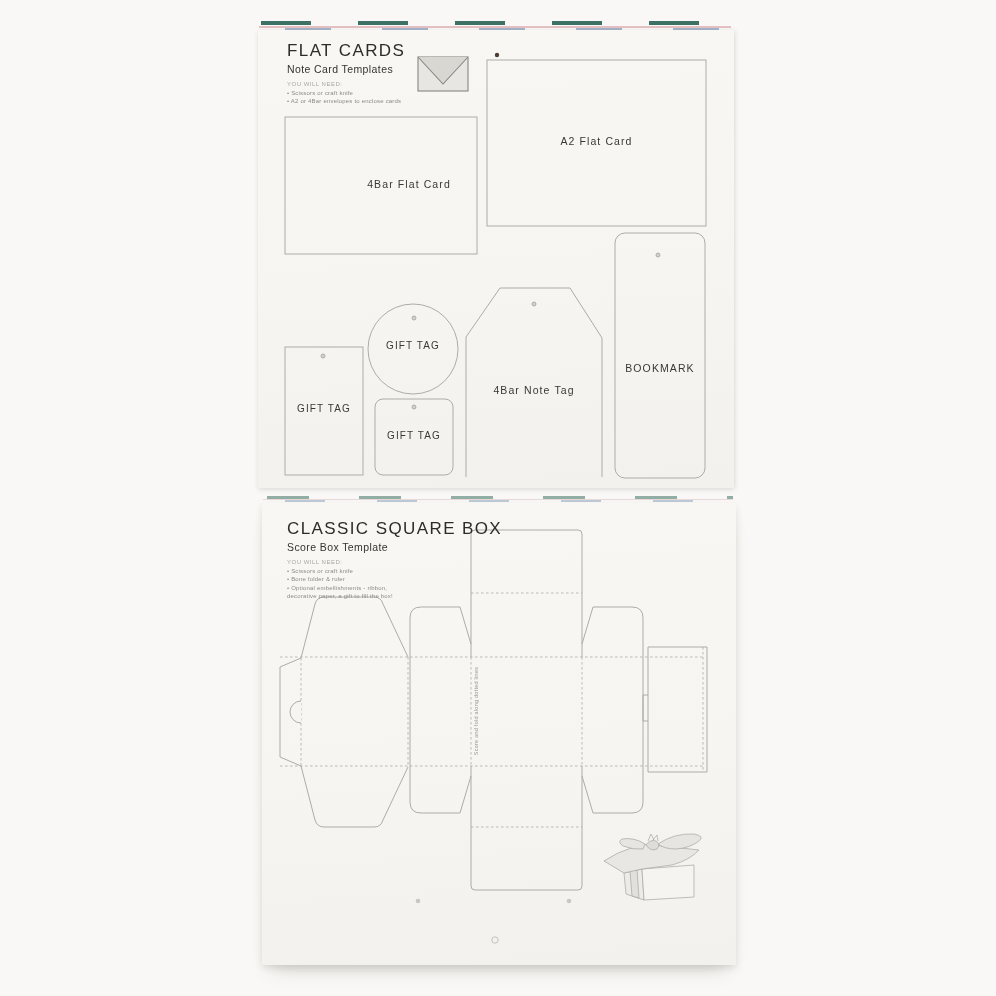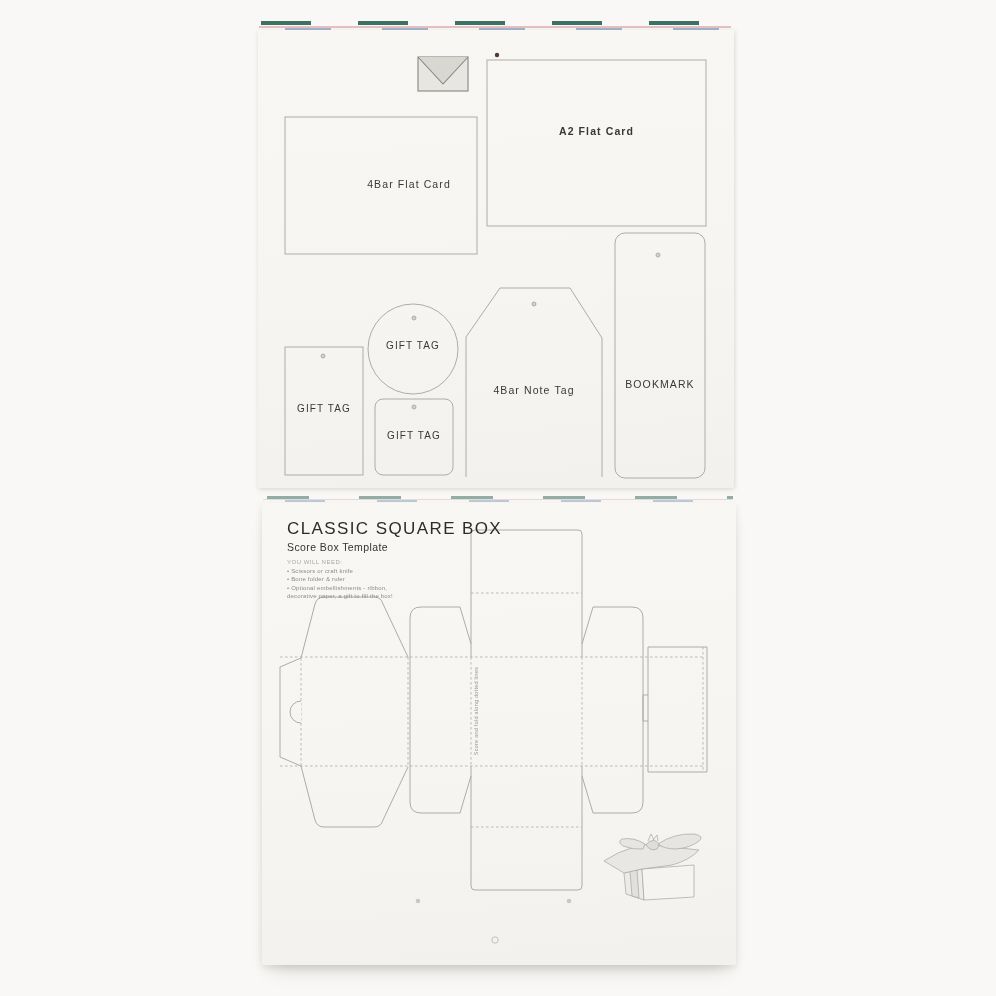--- a/index.html
+++ b/index.html
@@ -112,29 +112,38 @@
         <g fill="#d3d1cd" stroke="#a3a19d" stroke-width="0.8">
           <circle cx="65" cy="326" r="2"></circle>
           <circle cx="156" cy="288" r="2"></circle>
           <circle cx="156" cy="377" r="2"></circle>
           <circle cx="276" cy="274" r="2"></circle>
           <circle cx="400" cy="225" r="2"></circle>
         </g>
       </g>
     </svg>
 
+    <div class="hdr" style="left:29px;top:12px;">
+      <div class="title">FLAT CARDS</div>
+      <div class="subtitle">Note Card Templates</div>
+      <div class="ywn">YOU WILL NEED:</div>
+      <ul>
+        <li>Scissors or craft knife</li>
+        <li>A2 or 4Bar envelopes to enclose cards</li>
+      </ul>
+    </div>
 
 
     <div class="tpl-label" style="left:27px;top:148px;width:192px;padding-left:28px;">4Bar Flat Card</div>
-    <div class="tpl-label" style="left:229px;top:95px;width:219px;font-weight:bold;">A2 Flat Card</div>
+    <div class="tpl-label" style="left:229px;top:105px;width:219px;">A2 Flat Card</div>
     <div class="tpl-label small" style="left:27px;top:373px;width:78px;">GIFT TAG</div>
     <div class="tpl-label small" style="left:110px;top:310px;width:90px;">GIFT TAG</div>
     <div class="tpl-label small" style="left:117px;top:400px;width:78px;">GIFT TAG</div>
     <div class="tpl-label" style="left:206px;top:354px;width:140px;">4Bar Note Tag</div>
-    <div class="tpl-label" style="left:357px;top:348px;width:90px;">BOOKMARK</div>
+    <div class="tpl-label" style="left:357px;top:332px;width:90px;">BOOKMARK</div>
   </div>
 
   <div class="page page-bottom">
 
     <svg class="tpl-svg" width="474" height="462" viewBox="0 0 474 462">
 
       <g fill="none" stroke="#b6b4b0" stroke-width="0.9" stroke-dasharray="2.6 2.4">
         <path d="M18,154 H441"></path>
         <path d="M18,263 H441"></path>
         <path d="M39,155 V263"></path>

